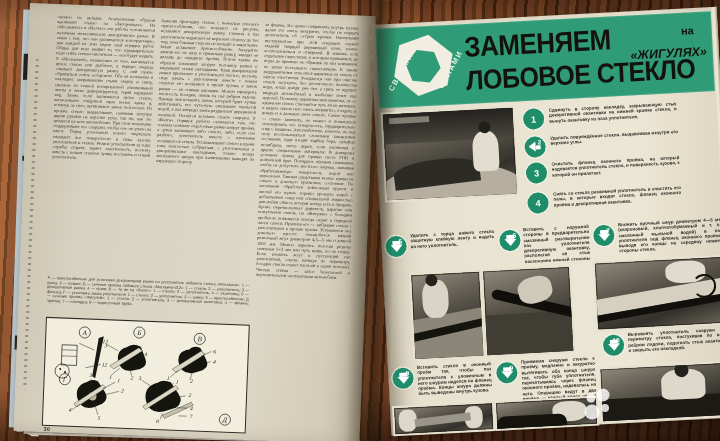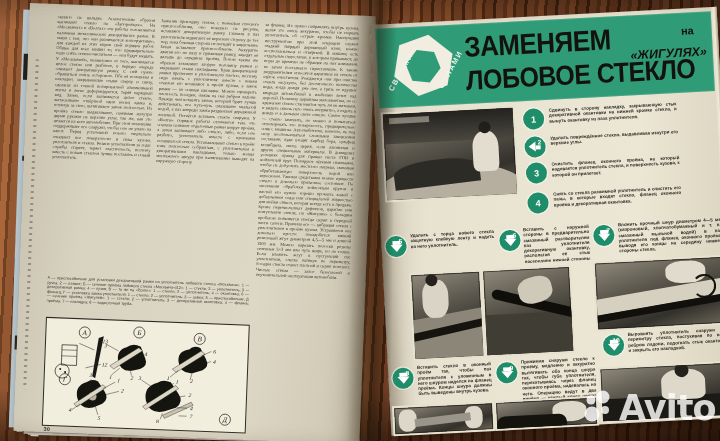--- a/index.html
+++ b/index.html
@@ -320,14 +320,13 @@
 
 <div class="abs spine"></div>
 
 <div class="abs wm">
   <svg width="32" height="36" viewBox="0 0 32 36">
     <circle cx="9" cy="10" r="4.5" fill="#fff"></circle>
     <circle cx="21" cy="7" r="6.5" fill="#fff"></circle>
     <circle cx="10" cy="24" r="7.5" fill="#fff"></circle>
     <circle cx="23" cy="20" r="4" fill="#fff"></circle>
   </svg>
-  <span class="word">Avito</span>
 </div>
 
 </body></html>

